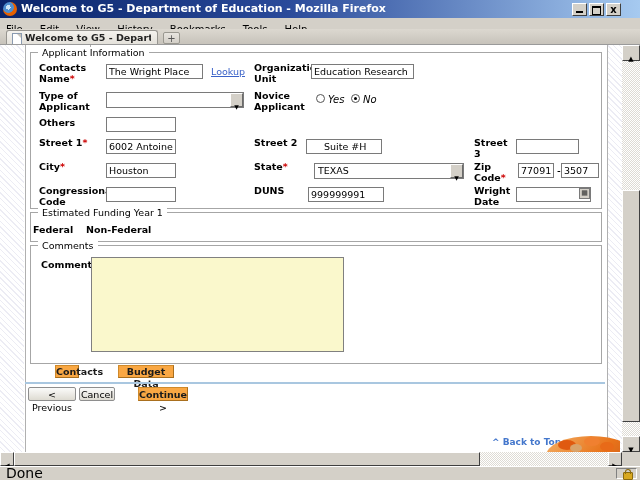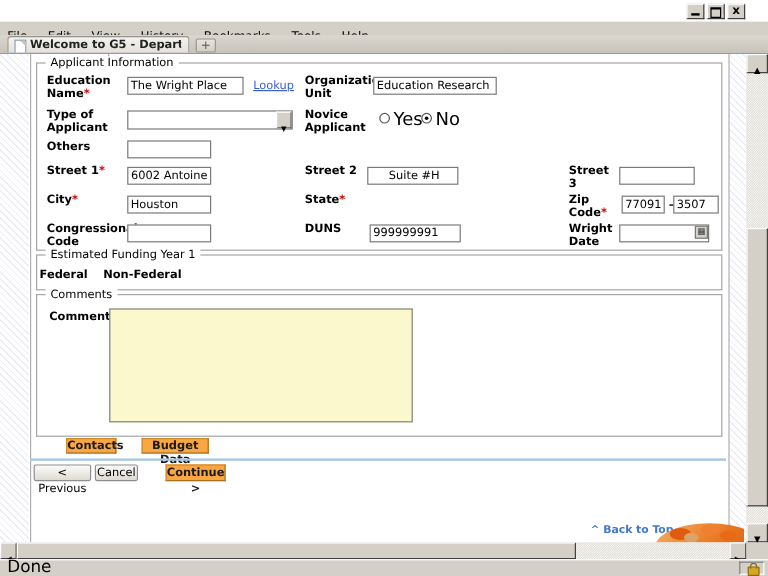--- a/index.html
+++ b/index.html
@@ -46,21 +46,21 @@
   .req{color:#cc0000;}
   .tin{background:#fff;border:1px solid #7a7a7a;font-family:"DejaVu Sans",sans-serif;font-size:9.5px;
     padding:1px 2px;box-sizing:border-box;height:15px;color:#000;}
   .sel{background:#fff;border:1px solid #7a7a7a;height:16px;box-sizing:border-box;}
   .sel-val{position:absolute;left:3px;top:1px;font-size:9.5px;line-height:12px;color:#000;white-space:nowrap;}
   .sel-btn{position:absolute;right:0;top:0;width:13px;height:14px;background:#d4d0c8;
     border:1px solid;border-color:#fff #6a6a6a #6a6a6a #fff;box-sizing:border-box;text-align:center;}
   .sel-arrow{font-size:6px;line-height:12px;color:#000;}
   .radio{width:9px;height:9px;border-radius:50%;background:#fff;border:1px solid #555;box-sizing:border-box;}
   .radio.on::after{content:"";position:absolute;left:2px;top:2px;width:3px;height:3px;border-radius:50%;background:#000;}
-  .rlbl{font-size:15px;color:#000;line-height:11px;}
+  .rlbl{font-size:10px;color:#000;line-height:11px;font-style:italic;}
   .link{font-size:9.5px;color:#3a62c8;text-decoration:underline;cursor:pointer;}
   .calbtn{position:absolute;right:1px;top:1px;width:11px;height:11px;background:#d4d0c8;
     border:1px solid #7a7a7a;box-sizing:border-box;font-size:7px;line-height:9px;text-align:center;color:#333;}
   .ta{background:#faf8cc;border:1px solid #808080;resize:none;box-sizing:border-box;font-family:"DejaVu Sans",sans-serif;font-size:10px;}
   .btn-orange{background:#f9a743;border:1px solid #cf8a2b;border-bottom-color:#a96f1e;border-right-color:#a96f1e;
     font-size:9.5px;font-weight:bold;color:#1a1a1a;text-align:center;box-sizing:border-box;}
   .btn-gray{background:linear-gradient(#fbfbfa,#dedbd2);border:1px solid #8e8e8e;border-radius:2px;
     font-size:9.5px;color:#000;text-align:center;box-sizing:border-box;}
   .bluehr{background:#a9c7e0;height:2px;}
   .backtop{font-size:9px;font-weight:bold;color:#4477cc;cursor:pointer;}
@@ -81,20 +81,24 @@
   .status-cell{left:616px;top:468px;width:21px;height:11px;border:1px solid;border-color:#808080 #fff #fff #808080;box-sizing:border-box;}
   .lockicon{position:absolute;left:6px;top:3px;width:8px;height:6px;background:#d8a820;border:1px solid #8a6a10;border-radius:1px;}
   .lockicon::before{content:"";position:absolute;top:-4px;left:1px;width:4px;height:4px;
     border:1px solid #8a6a10;border-bottom:none;border-radius:3px 3px 0 0;}
 </style>
 </head>
 <body>
 
 <div id="screen">
 
+  <div class="abs titlebar">
+    <div class="abs fficon"></div>
+    <div class="abs wtitle">Welcome to G5 - Department of Education - Mozilla Firefox</div>
+  </div>
   <div class="abs winbtn" style="left:572px;">
       <span class="glyph-min"></span>
     </div>
   <div class="abs winbtn" style="left:589px;">
       <span class="glyph-rest"></span>
     </div>
   <div class="abs winbtn" style="left:606px;"><span class="glyph-x">x</span></div>
 
   <div class="abs menubar">
     <span class="menu-item">File</span>
@@ -117,21 +121,21 @@
   <div class="abs viewport"></div>
   <div class="abs stripes stripeL"></div>
   <div class="abs stripes stripeR"></div>
   <div class="abs edgeL"></div>
   <div class="abs edgeR"></div>
   <div class="abs topTick"></div>
 
   <div class="abs fs" style="left:30px;top:52px;width:570px;height:155px;">
     <span class="fs-legend">Applicant Information</span>
 
-    <div class="abs lbl" style="left:8px;top:9px;width:62px;"><span>Education Name</span><span class="req">*</span></div>
+    <div class="abs lbl" style="left:8px;top:9px;width:62px;"><span>Contacts Name</span><span class="req">*</span></div>
     <input class="abs tin" style="left: 75px; top: 11px; width: 97px;" value="The Wright Place">
     <span class="abs link" style="left:180px;top:13px;">Lookup</span>
     <div class="abs lbl" style="left:223px;top:9px;width:62px;">Organization Unit</div>
     <input class="abs tin" style="left: 280px; top: 11px; width: 103px;" value="Education Research">
 
     <div class="abs lbl" style="left:8px;top:37px;width:62px;">Type of Applicant</div>
     <div class="abs sel" style="left:75px;top:39px;width:138px;">
       <span class="sel-val"></span>
       <span class="sel-btn"><span class="sel-arrow">▼</span></span>
     </div>
@@ -147,20 +151,24 @@
     <div class="abs lbl" style="left:8px;top:84px;width:62px;"><span>Street 1</span><span class="req">*</span></div>
     <input class="abs tin" style="left: 75px; top: 86px; width: 70px;" value="6002 Antoine Dri">
     <div class="abs lbl" style="left:223px;top:84px;width:62px;">Street 2</div>
     <input class="abs tin" style="left: 275px; top: 86px; width: 76px; padding-left: 17px;" value="Suite #H">
     <div class="abs lbl" style="left:443px;top:84px;width:40px;">Street 3</div>
     <input class="abs tin" style="left: 485px; top: 86px; width: 63px;" value="">
 
     <div class="abs lbl" style="left:8px;top:108px;width:62px;"><span>City</span><span class="req">*</span></div>
     <input class="abs tin" style="left: 75px; top: 110px; width: 70px;" value="Houston">
     <div class="abs lbl" style="left:223px;top:108px;width:62px;"><span>State</span><span class="req">*</span></div>
+    <div class="abs sel" style="left:283px;top:110px;width:150px;">
+      <span class="sel-val">TEXAS</span>
+      <span class="sel-btn"><span class="sel-arrow">▼</span></span>
+    </div>
     <div class="abs lbl" style="left:443px;top:108px;width:34px;"><span>Zip Code</span><span class="req">*</span></div>
     <input class="abs tin" style="left: 487px; top: 110px; width: 36px;" value="77091">
     <span class="abs rlbl" style="left:526px;top:112px;">-</span>
     <input class="abs tin" style="left: 530px; top: 110px; width: 38px;" value="3507">
 
     <div class="abs lbl" style="left:8px;top:132px;width:70px;">Congressional Code</div>
     <input class="abs tin" style="left: 75px; top: 134px; width: 70px;" value="">
     <div class="abs lbl" style="left:223px;top:132px;width:62px;">DUNS</div>
     <input class="abs tin" style="left: 277px; top: 134px; width: 76px;" value="999999991">
     <div class="abs lbl" style="left:443px;top:132px;width:45px;">Wright Date</div>
@@ -175,21 +183,21 @@
     <div class="abs lbl" style="left:2px;top:11px;">Federal</div>
     <div class="abs lbl" style="left:55px;top:11px;">Non-Federal</div>
   </div>
 
   <div class="abs fs" style="left:30px;top:245px;width:570px;height:117px;">
     <span class="fs-legend">Comments</span>
     <div class="abs lbl" style="left:10px;top:13px;">Comments</div>
     <textarea class="abs ta" style="left: 60px; top: 11px; width: 253px; height: 95px;"></textarea>
   </div>
 
-  <div class="abs btn-orange" style="left:55px;top:365px;width:42px;height:13px;line-height:12px;">Contacts</div>
+  <div class="abs btn-orange" style="left:55px;top:365px;width:24px;height:13px;line-height:12px;">Contacts</div>
   <div class="abs btn-orange" style="left:118px;top:365px;width:56px;height:13px;line-height:12px;">Budget Data</div>
 
   <div class="abs bluehr" style="left:25px;top:382px;width:580px;"></div>
 
   <div class="abs btn-gray" style="left:28px;top:387px;width:48px;height:14px;line-height:13px;">&lt; Previous</div>
   <div class="abs btn-gray" style="left:79px;top:387px;width:36px;height:14px;line-height:13px;">Cancel</div>
   <div class="abs btn-orange" style="left:138px;top:387px;width:50px;height:14px;line-height:13px;">Continue &gt;</div>
 
   <span class="abs backtop" style="left:492px;top:437px;">^ Back to Top</span>
   <div class="abs corner-art">

